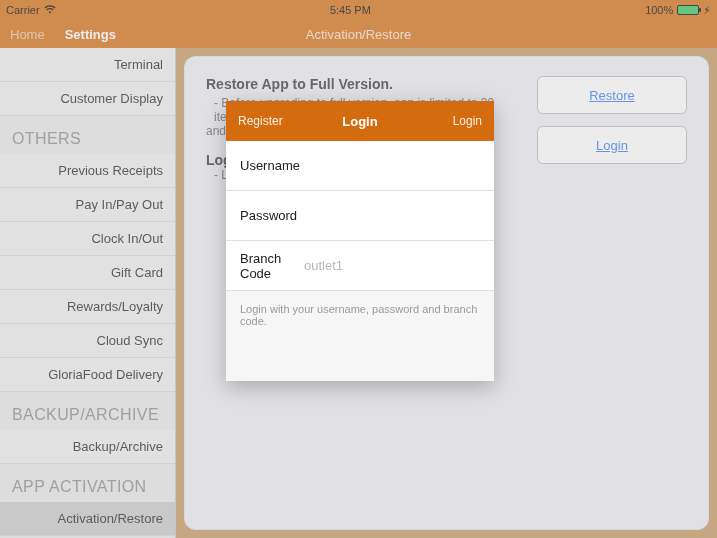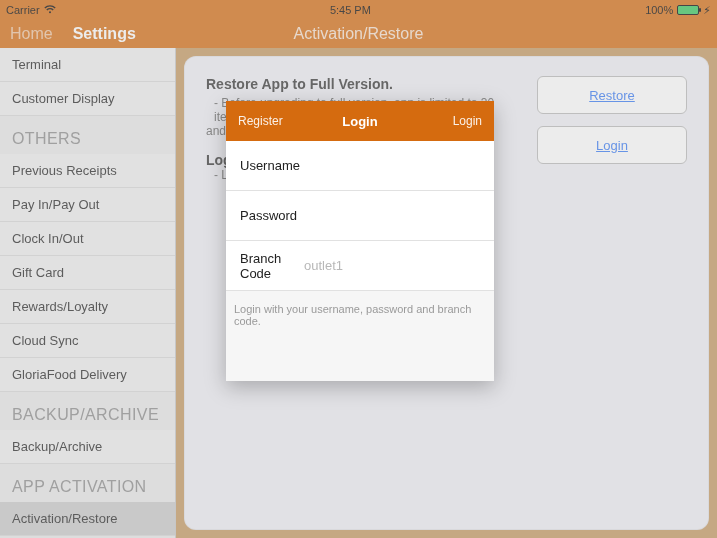--- a/index.html
+++ b/index.html
@@ -25,21 +25,21 @@
     position: relative; display:inline-block; background:#34c759;
   }
   .battery::after {
     content:''; position:absolute; right:-3px; top:2px; width:2px; height:4px;
     background:#000; border-radius:1px;
   }
   .top-bar {
     height: 28px;
     background: #d56b0f;
     display: flex; align-items: center;
-    color: #fff; font-size: 16px;
+    color: #fff; font-size: 13px;
     position: relative;
   }
   .top-left { display:flex; align-items:center; gap:20px; padding-left:10px;}
   .top-left .home { color: rgba(255,255,255,0.6); }
   .top-left .settings { font-weight:600; }
   .top-title { position:absolute; left:0; right:0; text-align:center; pointer-events:none; font-weight:500; color:rgba(255,255,255,0.8);}
   
   .main-wrap { display:flex; height: calc(538px - 48px); }
   
   .sidebar {
@@ -48,20 +48,21 @@
     border-right: 1px solid #c6c6c6;
     overflow: hidden;
     font-size: 13px;
   }
   .side-item {
     padding: 9px 12px;
     background: #efefef;
     border-bottom: 1px solid #d8d8d8;
     color: #222;
     cursor:pointer;
+    text-align:right;
   }
   .side-item.selected { background: #c9c9c9; }
   .side-header {
     padding: 14px 12px 6px 12px;
     font-size: 16px;
     color: #8a8a8a;
     text-transform: uppercase;
     letter-spacing: 0.4px;
     background: #e8e8e8;
   }
@@ -119,21 +120,21 @@
     height: 50px; border-bottom:1px solid #e1e1e1;
     display:flex; align-items:center; padding:0 14px; gap:10px;
   }
   .field label { width: 88px; color:#222; }
   .field input {
     flex:1; border:none; outline:none; font-size:13px; color:#0f766e;
     background:transparent;
   }
   .field input::placeholder { color:#b8b8b8; }
   .hint {
-    padding: 12px 8px; color:#9a9a9a; font-size:11px;
+    padding: 12px 14px; color:#9a9a9a; font-size:11px;
     background:#f6f6f6; flex:1;
   }
 </style>
 </head>
 <body>
 
 <div class="status-bar">
   <div class="status-left">
     <span>Carrier</span>
     <span class="wifi">

